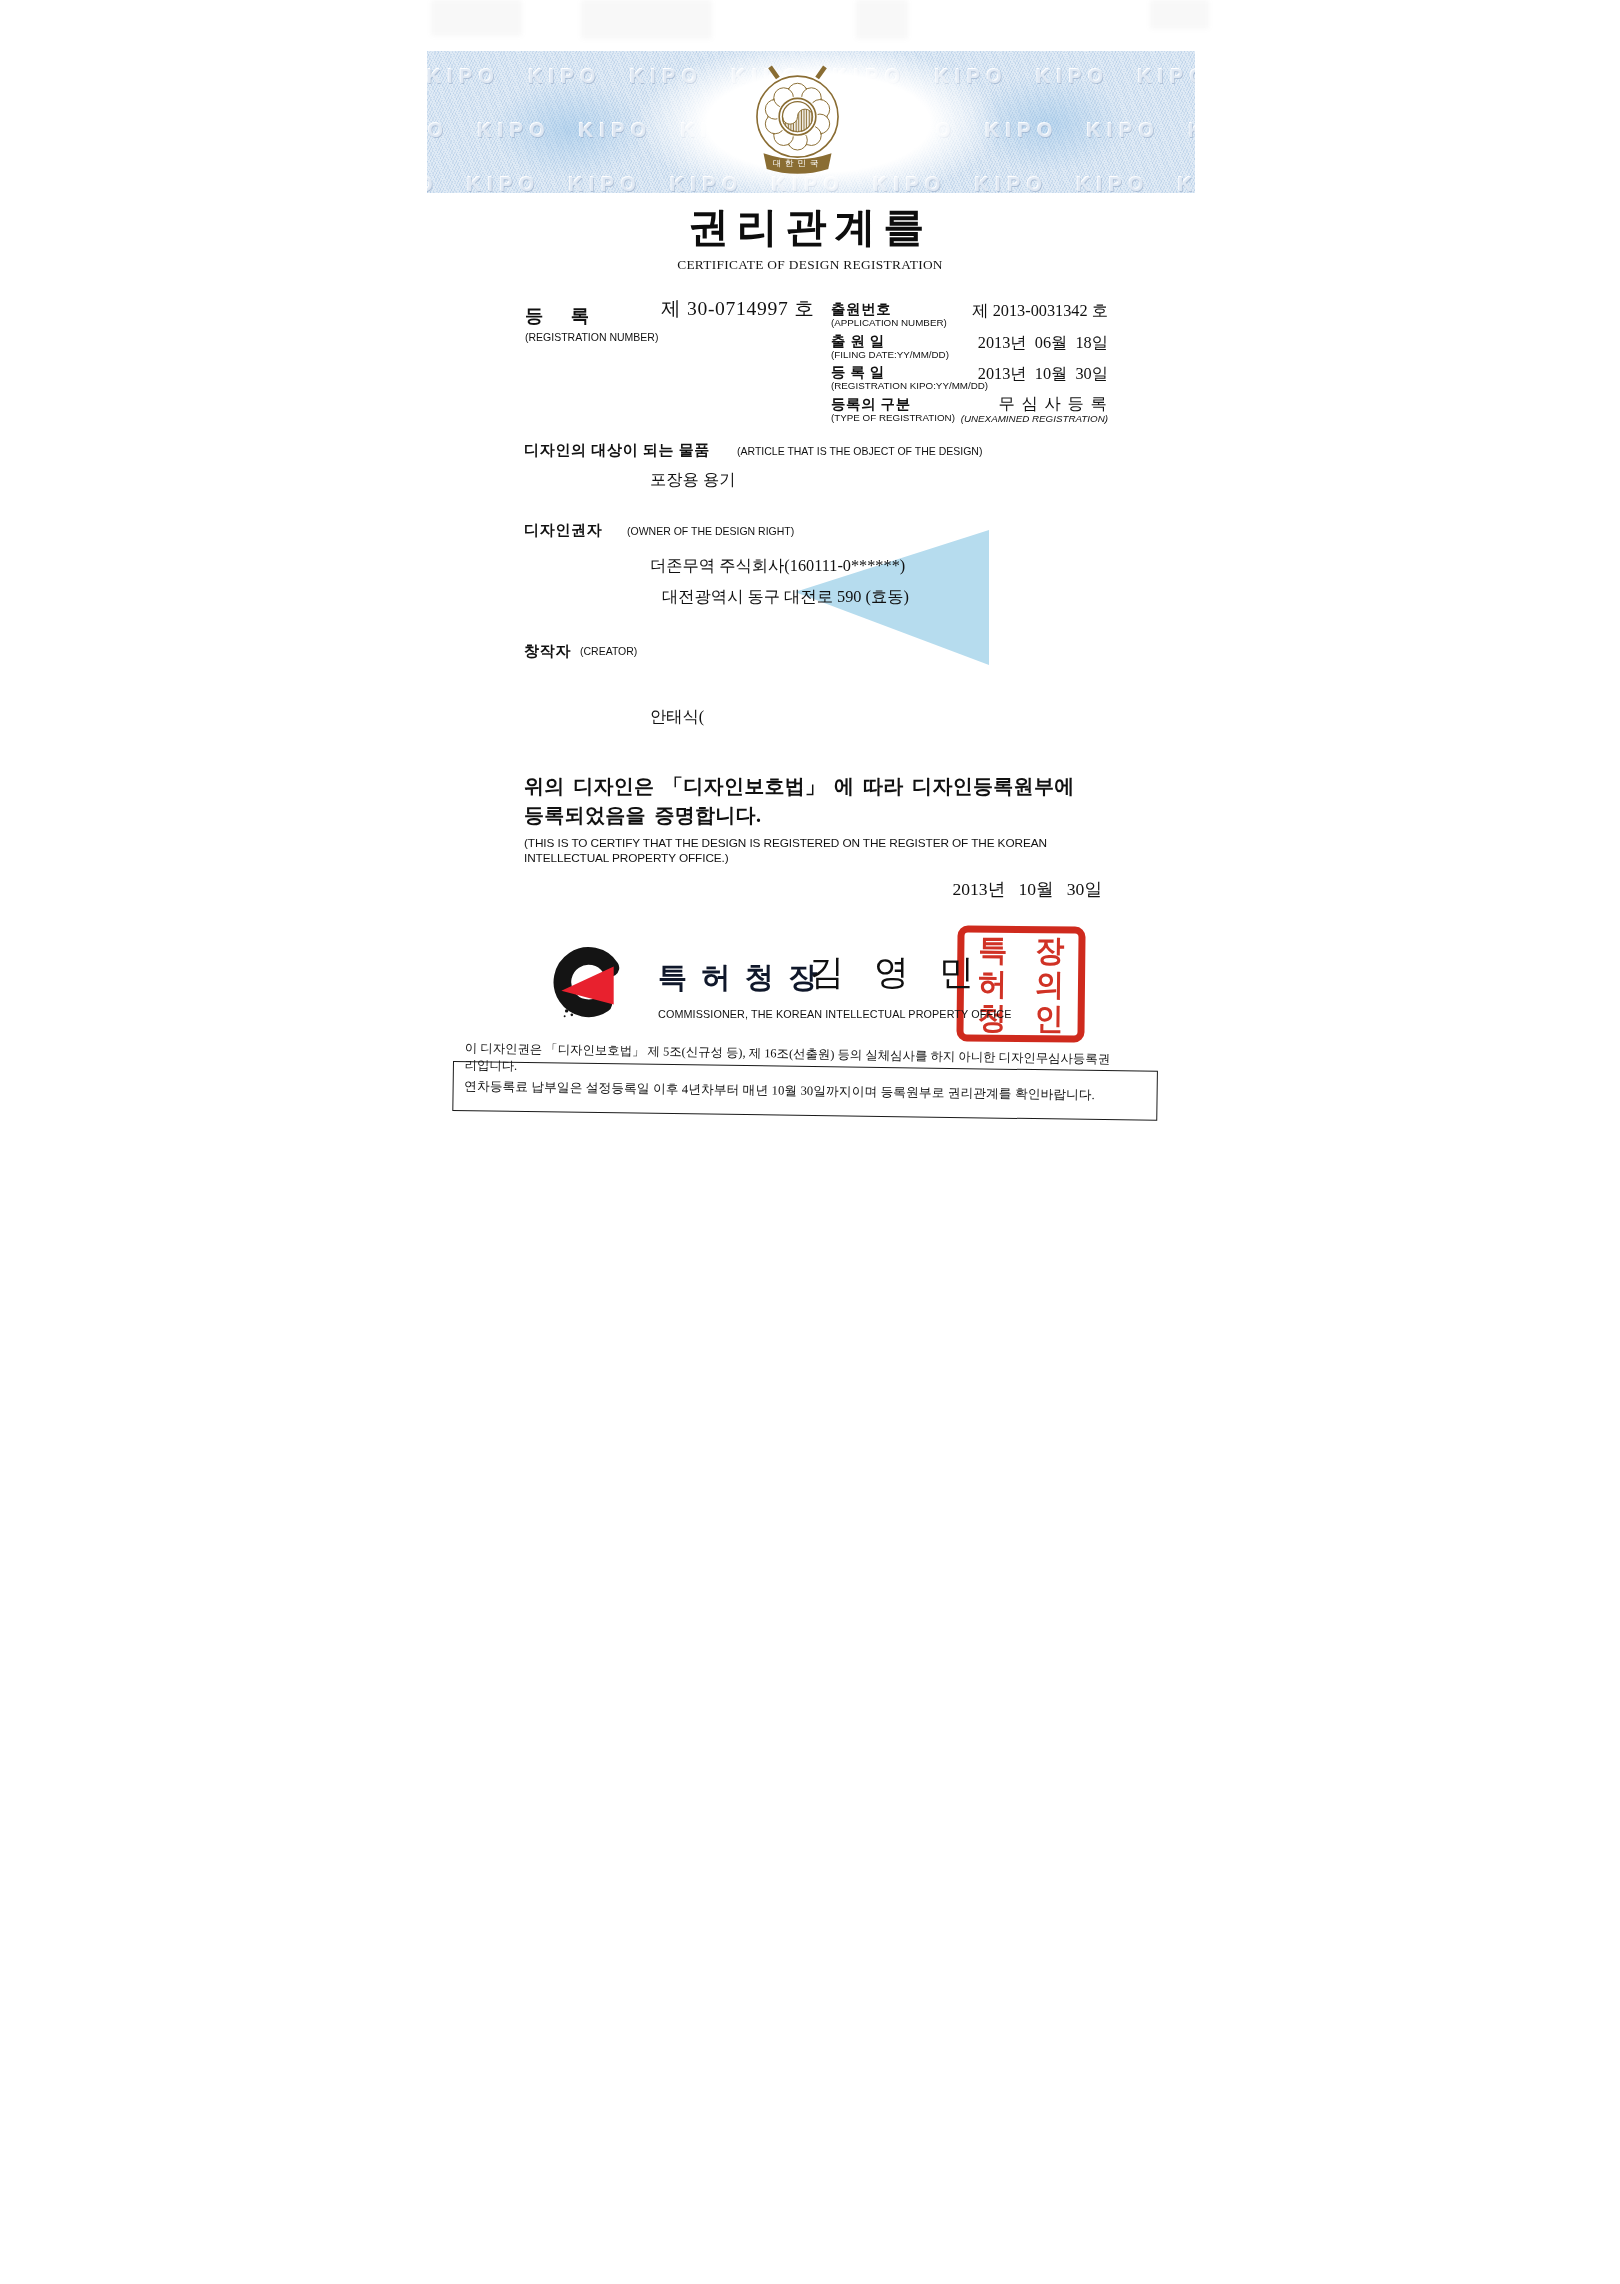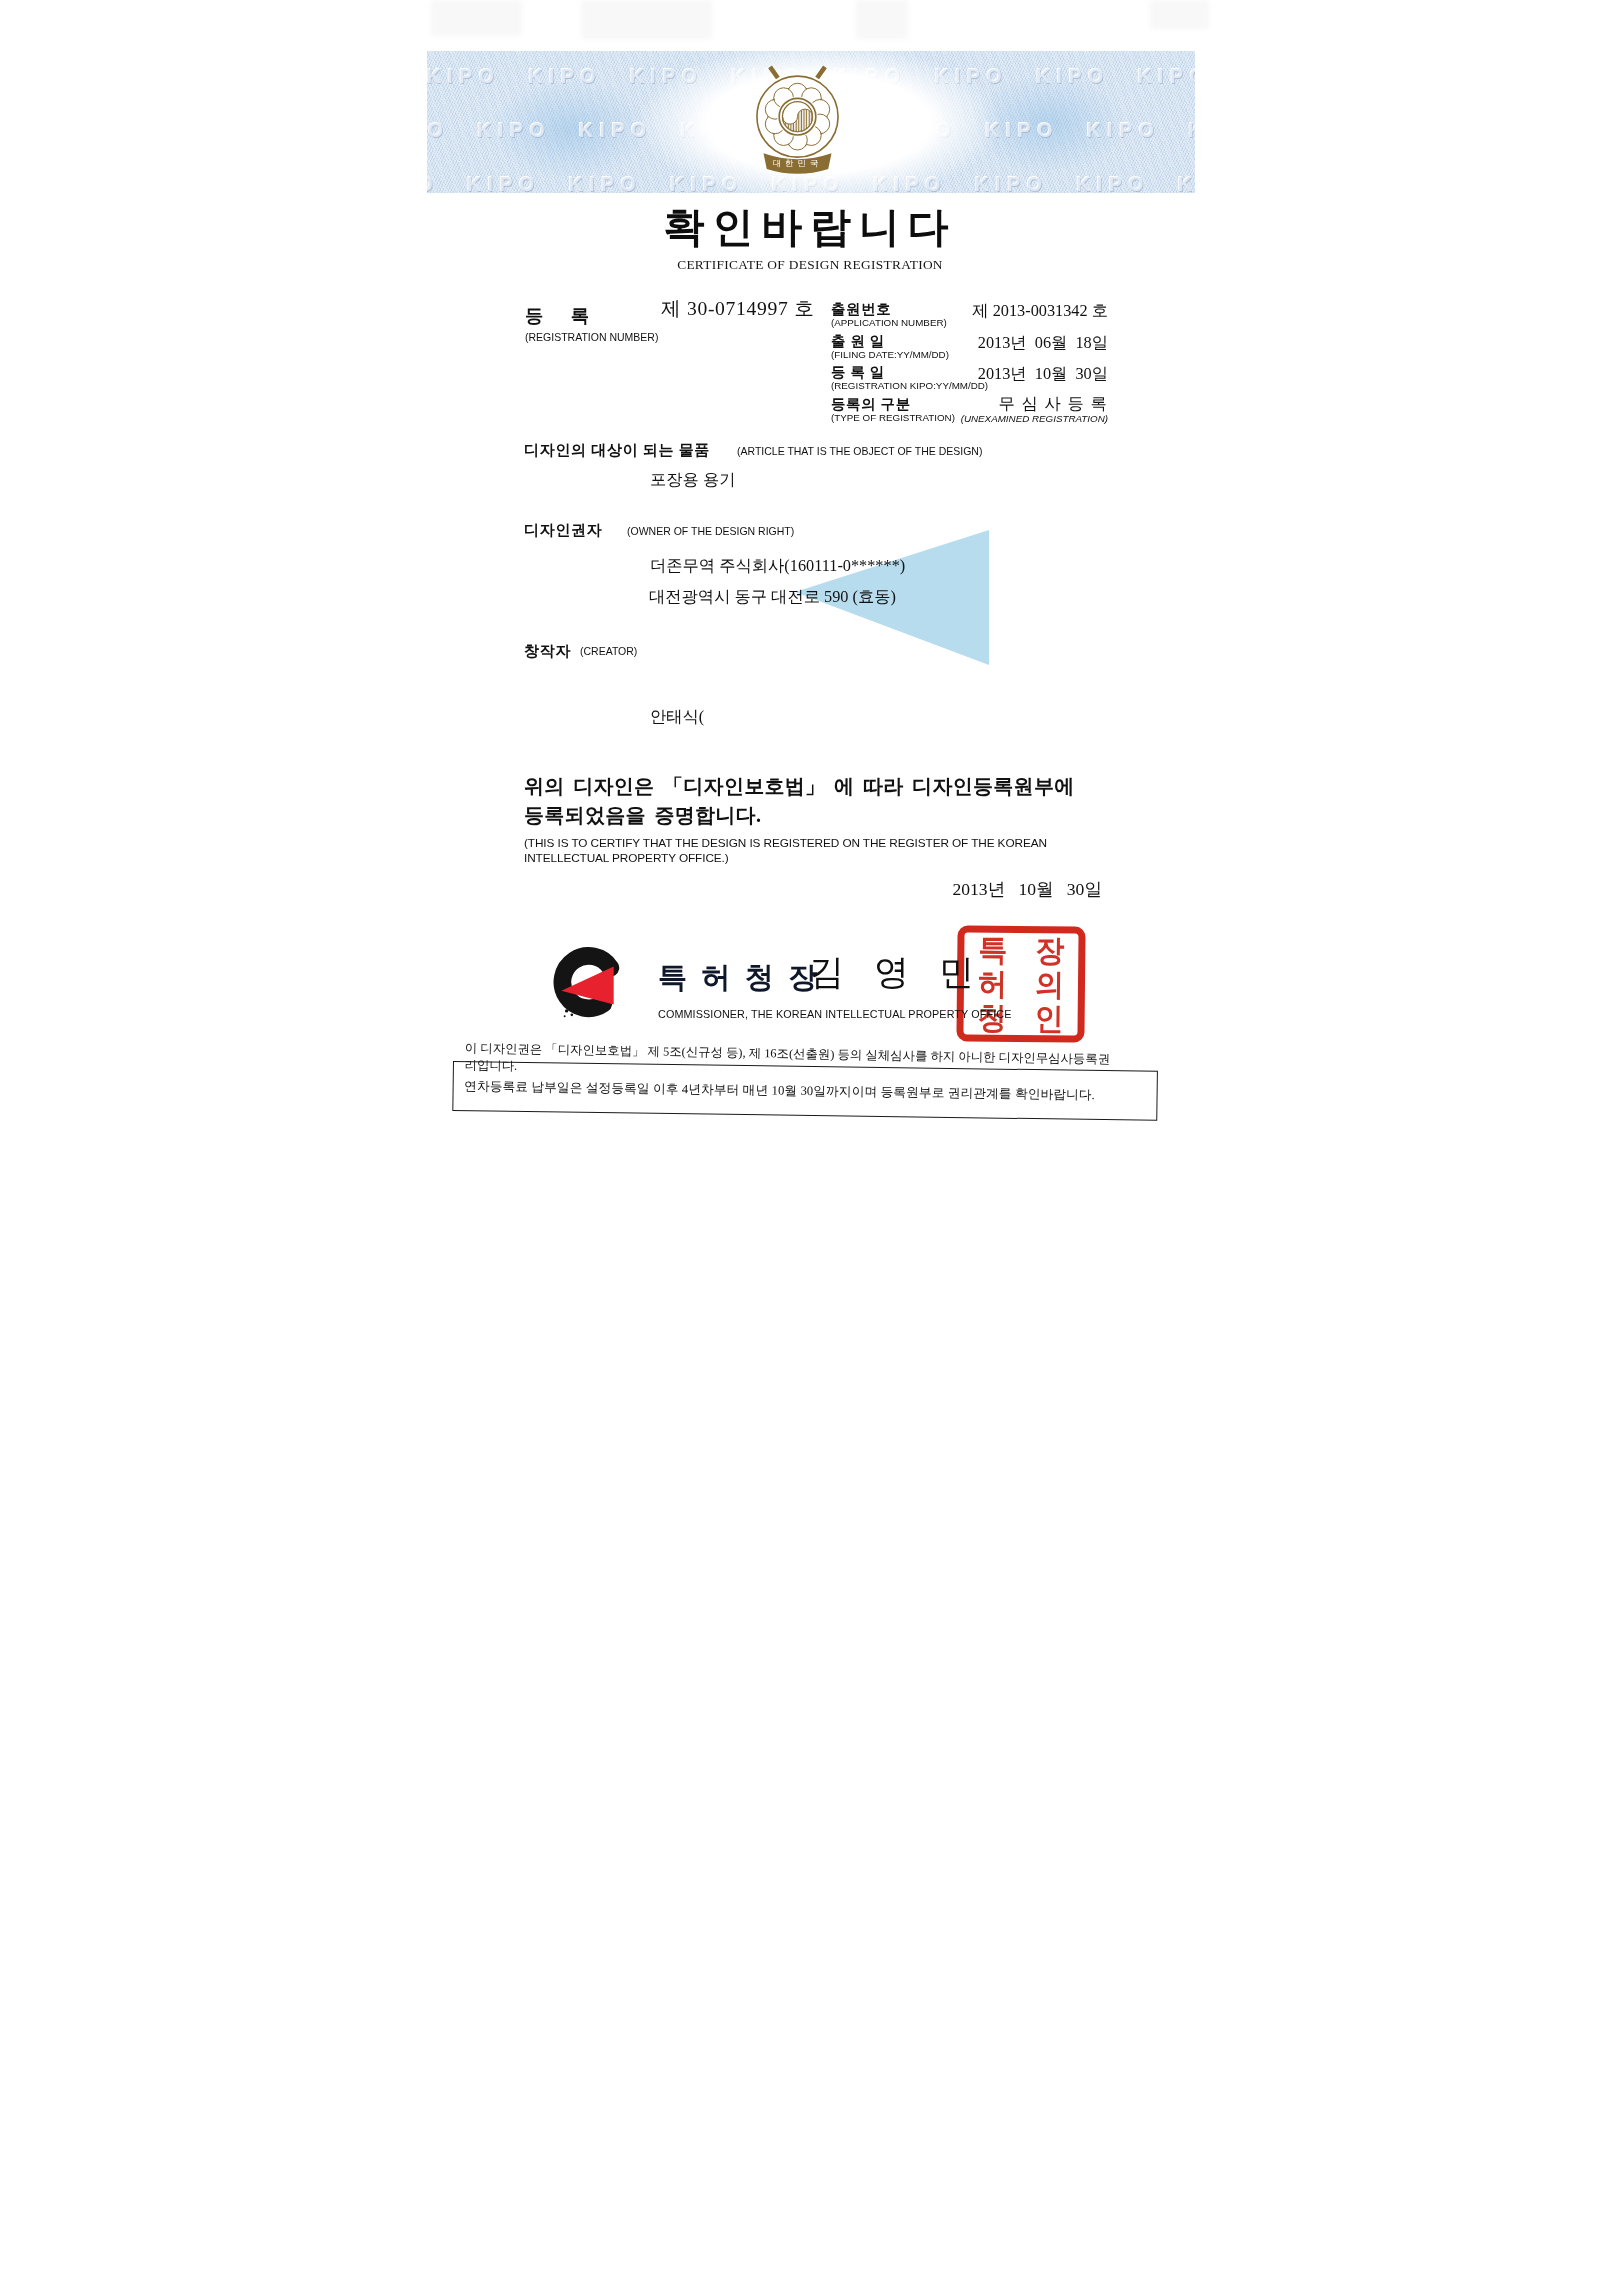--- a/index.html
+++ b/index.html
@@ -126,21 +126,21 @@
         <circle cx="58.8" cy="52.9" r="15"></circle>
     </g>
     <circle cx="80" cy="82" r="31" fill="#ffffff"></circle>
     <circle cx="80" cy="82" r="28" fill="#ffffff" stroke="#8a6d33" stroke-width="2.5"></circle>
     <circle cx="80" cy="82" r="23" fill="#ffffff" stroke="#8a6d33" stroke-width="2"></circle>
     <path d="M57 82 A11.5 11.5 0 0 0 80 82 A11.5 11.5 0 0 1 103 82 A23 23 0 0 1 57 82 Z" fill="url(#tg)" stroke="#8a6d33" stroke-width="1.5"></path>
     <path d="M28 138 Q80 156 132 138 L127 162 Q80 177 33 162 Z" fill="#8a6d33"></path>
     <text x="80" y="158" text-anchor="middle" fill="#ffffff" font-size="13" letter-spacing="6">대한민국</text>
   </svg>
 
-  <div class="title-ko">확인바랍니다</div>
+  <div class="title-ko">권리관계를</div>
   <div class="title-en">CERTIFICATE OF DESIGN REGISTRATION</div>
 
   <div class="reg-label pre">등      록</div>
   <div class="reg-number pre">제 30-0714997 호</div>
   <div class="reg-en sans">(REGISTRATION NUMBER)</div>
 
   <div class="fields">
     <div class="f-label" style="top:300px;">출원번호</div>
     <div class="f-en" style="top:317px;">(APPLICATION NUMBER)</div>
     <div class="f-val pre" style="top:300px;">제 2013-0031342 호</div>
@@ -160,21 +160,21 @@
   </div>
 
   <div class="abs sec-label" style="left:119px;top:441px;">디자인의 대상이 되는 물품</div>
   <div class="abs sec-en" style="left:332px;top:445px;">(ARTICLE THAT IS THE OBJECT OF THE DESIGN)</div>
   <div class="abs sec-val" style="left:245px;top:469px;">포장용 용기</div>
 
   <div class="triangle"></div>
   <div class="abs sec-label overtri" style="left:119px;top:521px;">디자인권자</div>
   <div class="abs sec-en overtri" style="left:222px;top:525px;">(OWNER OF THE DESIGN RIGHT)</div>
   <div class="abs sec-val overtri" style="left:245px;top:555px;">더존무역 주식회사(160111-0******)</div>
-  <div class="abs sec-val overtri" style="left:244px;top:586px;">대전광역시 동구 대전로 590 (효동)</div>
+  <div class="abs sec-val overtri" style="left:257px;top:586px;">대전광역시 동구 대전로 590 (효동)</div>
 
   <div class="abs sec-label" style="left:119px;top:642px;">창작자</div>
   <div class="abs sec-en" style="left:175px;top:645px;">(CREATOR)</div>
   <div class="abs sec-val" style="left:245px;top:666px;margin-top:40px;">안태식(</div>
 
   <div class="stmt" style="top:773px;">위의 디자인은 「디자인보호법」 에 따라 디자인등록원부에</div>
   <div class="stmt" style="top:802px;">등록되었음을 증명합니다.</div>
   <div class="stmt-en" style="top:836px;">(THIS IS TO CERTIFY THAT THE DESIGN IS REGISTERED ON THE REGISTER OF THE KOREAN</div>
   <div class="stmt-en" style="top:851px;">INTELLECTUAL PROPERTY OFFICE.)</div>
 

